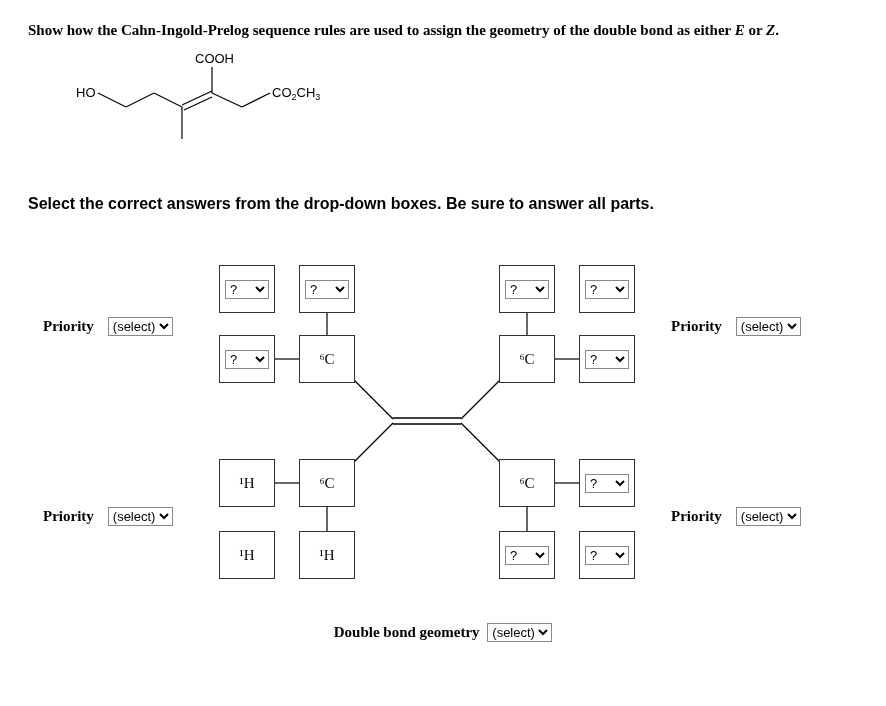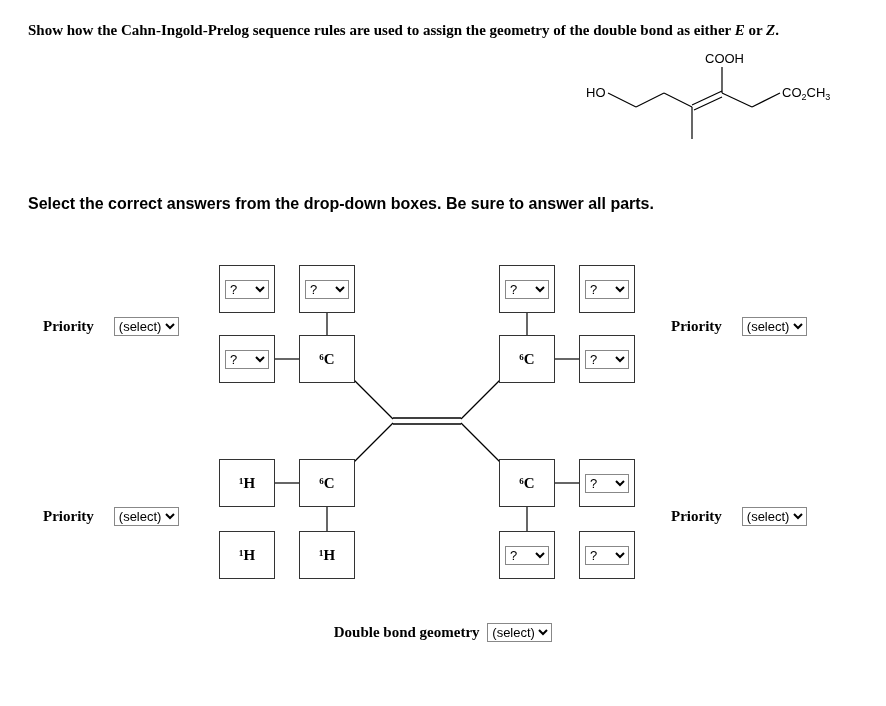--- a/index.html
+++ b/index.html
@@ -11,21 +11,21 @@
     color: #000;
     width: 886px;
     background: #fff;
   }
   .question {
     font-weight: bold;
     line-height: 1.4;
   }
   .italic { font-style: italic; }
   .structure-img {
-    text-align: right;
+    text-align: left;
     margin: 10px 0 30px 0;
   }
   .instruction {
     font-family: Verdana, Arial, sans-serif;
     font-size: 16px;
     font-weight: bold;
     color: #000;
     margin-bottom: 30px;
   }
   .diagram-area {
@@ -46,27 +46,27 @@
     font-family: 'Times New Roman', serif;
     font-size: 15px;
   }
   .box select {
     width: 44px;
     font-size: 13px;
     border: 1px solid #888;
     background: #fff;
   }
   .static-label {
-    font-weight: bold;
+    font-weight: normal;
   }
   .priority-block {
     position: absolute;
     display: flex;
     align-items: center;
-    gap: 20px;
+    gap: 14px;
     font-weight: bold;
     font-family: Georgia, serif;
   }
   .priority-block select {
     font-size: 13px;
     border: 1px solid #888;
     background: #fff;
   }
   .bond-svg {
     position: absolute;

